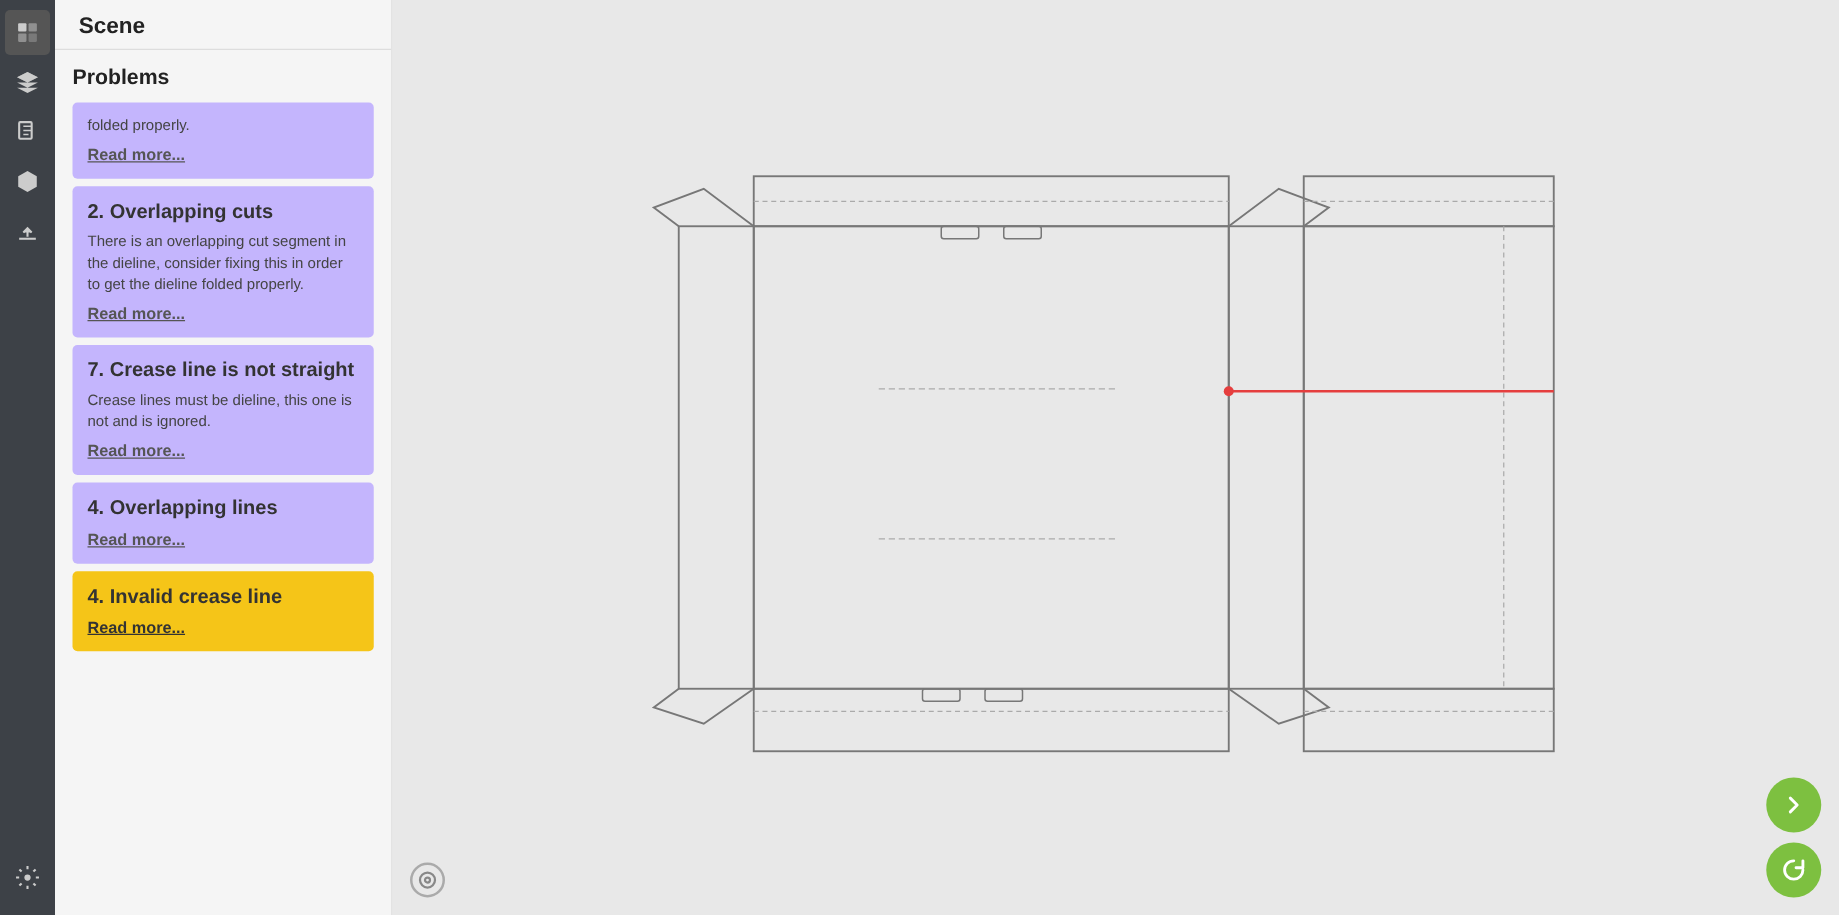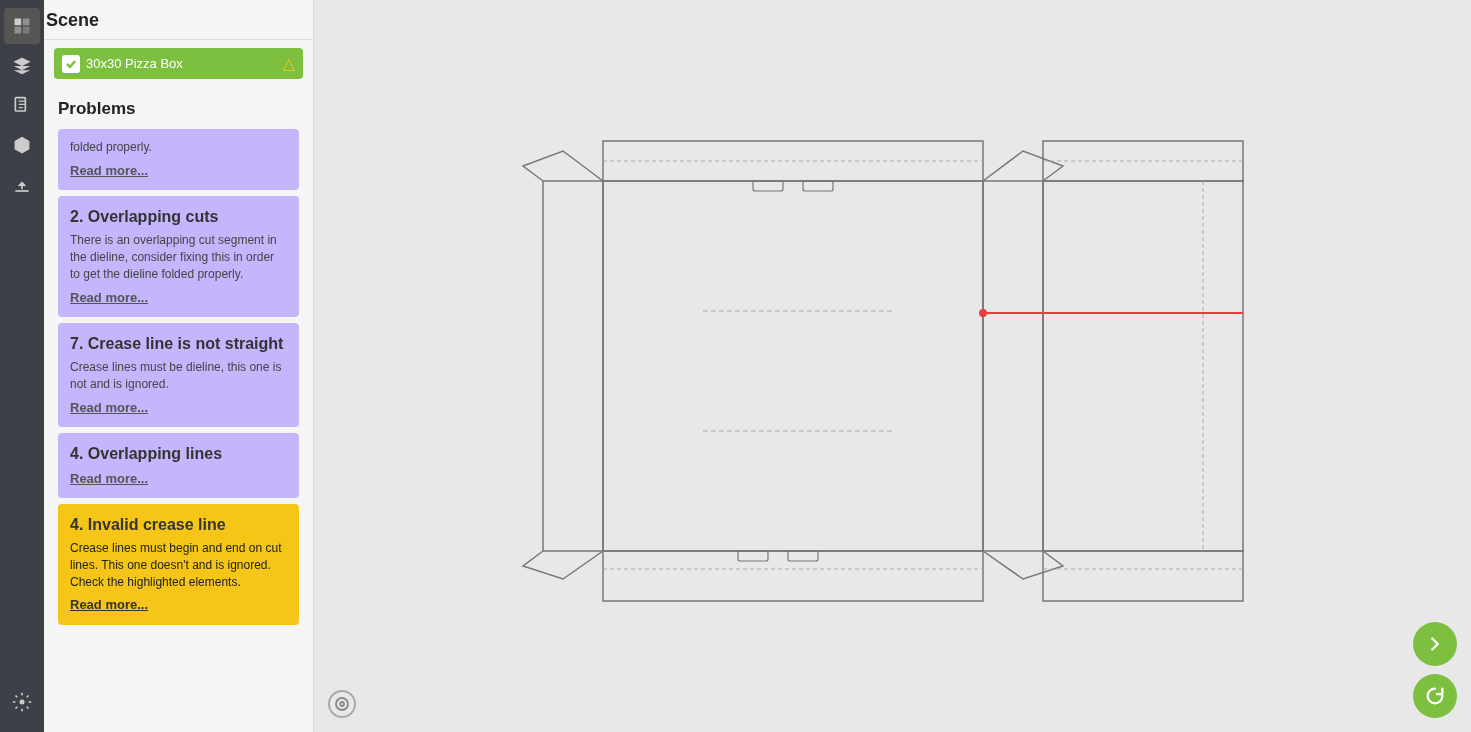--- a/index.html
+++ b/index.html
@@ -36,21 +36,21 @@
       width: 270px;
       background: #f5f5f5;
       border-right: 1px solid #ddd;
       display: flex;
       flex-direction: column;
       flex-shrink: 0;
       overflow-y: auto;
     }
 
     #scene-header {
-      padding: 10px 14px 8px 2px;
+      padding: 10px 14px 8px 19px;
       font-size: 18px;
       font-weight: 600;
       color: #222;
       border-bottom: 1px solid #ddd;
     }
 
     #scene-item {
       margin: 8px 10px;
       background: #7dc040;
       border-radius: 4px;
@@ -222,29 +222,20 @@
     <svg viewBox="0 0 24 24" fill="currentColor">
       <circle cx="12" cy="12" r="3"></circle>
       <path d="M12 1v3M12 20v3M4.22 4.22l2.12 2.12M17.66 17.66l2.12 2.12M1 12h3M20 12h3M4.22 19.78l2.12-2.12M17.66 6.34l2.12-2.12" stroke="currentColor" stroke-width="2" fill="none"></path>
     </svg>
   </div>
 </div>
 
 <div id="sidebar">
   <div id="scene-header">Scene</div>
 
-  <div id="scene-item">
-    <div class="checkmark">
-      <svg viewBox="0 0 12 12">
-          <polyline points="2,6 5,9 10,3"></polyline>
-        </svg>
-    </div>
-    <span class="scene-label">30x30 Pizza Box</span>
-    <span class="warn-icon">△</span>
-  </div>
 
   <div id="problems-section">
     <div id="problems-title">Problems</div>
 
     <div class="problem-item">
       <div class="problem-desc">folded properly.</div>
       <span class="read-more">Read more...</span>
     </div>
 
     <div class="problem-item">
@@ -259,21 +250,20 @@
       <span class="read-more">Read more...</span>
     </div>
 
     <div class="problem-item">
       <div class="problem-title">4. Overlapping lines</div>
       <span class="read-more">Read more...</span>
     </div>
 
     <div class="problem-item highlighted">
       <div class="problem-title">4. Invalid crease line</div>
-      <div class="problem-desc">Crease lines must begin and end on cut lines. This one doesn't and is ignored. Check the highlighted elements.</div>
       <span class="read-more">Read more...</span>
     </div>
   </div>
 </div>
 
 <div id="canvas-area">
 
   <svg id="canvas-svg" width="780" height="530" viewBox="0 0 780 530">
     <g fill="none" stroke="#888" stroke-width="1.5">
 

